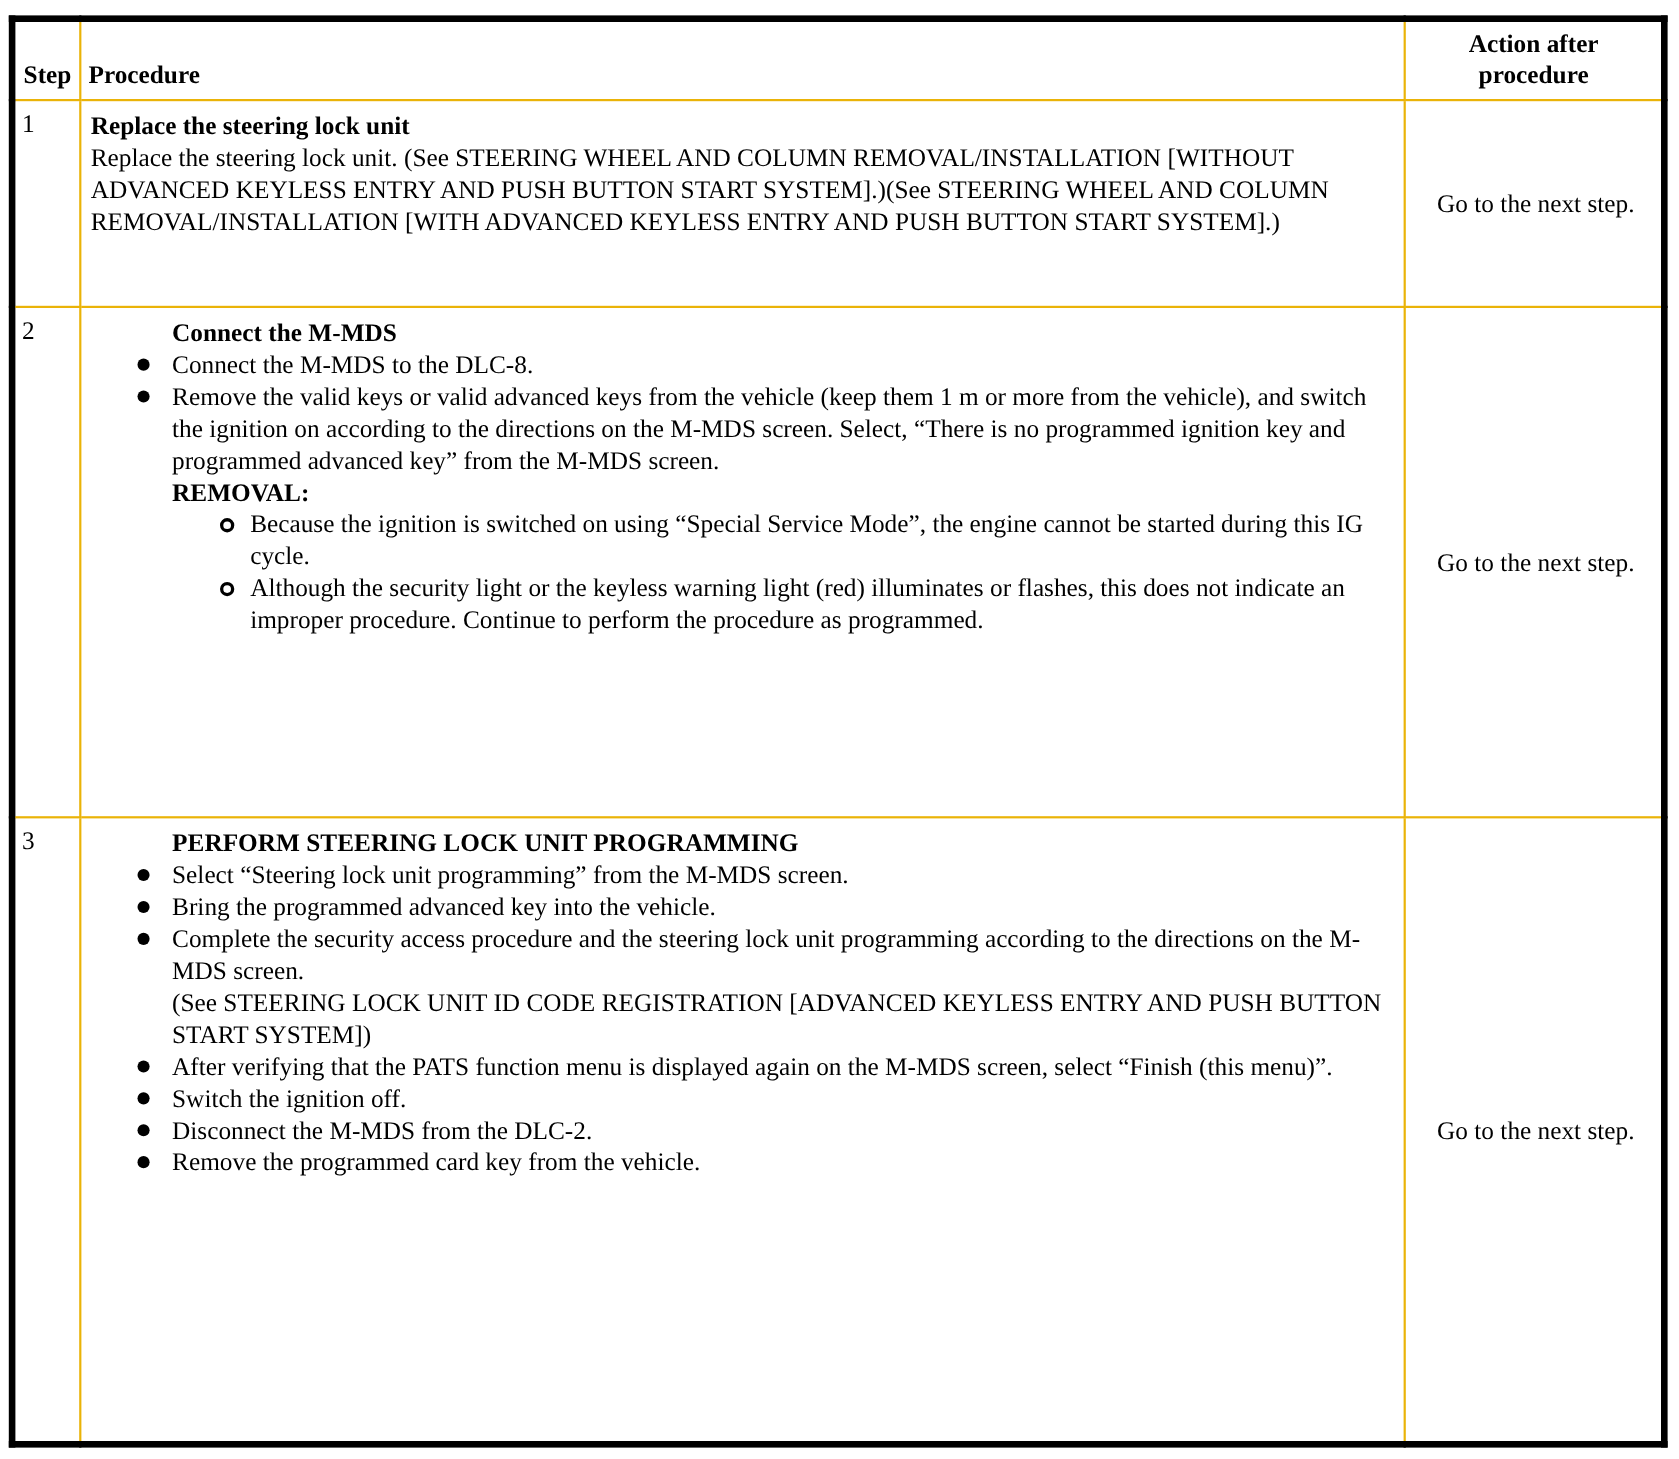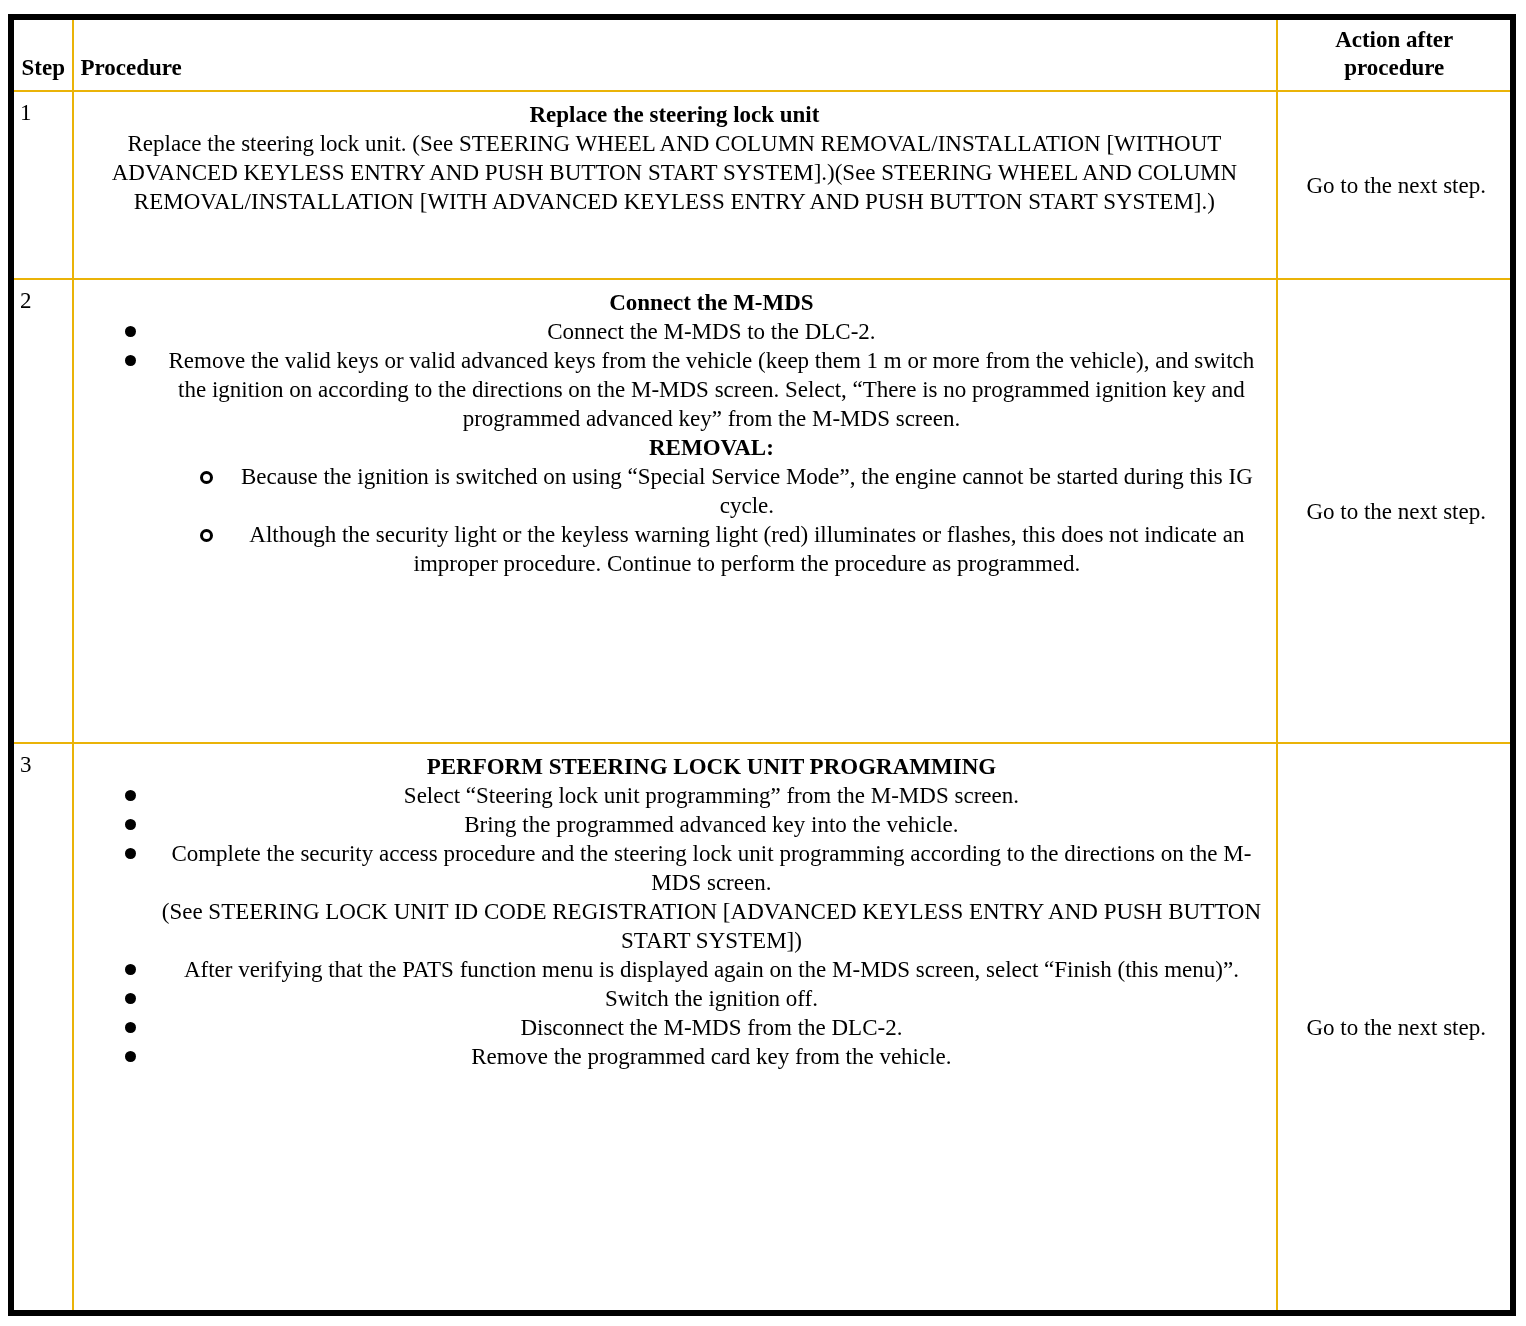--- a/index.html
+++ b/index.html
@@ -42,21 +42,20 @@
   th.h-proc   { text-align: left; }
   th.h-action { text-align: center; }
   td.step {
     vertical-align: top;
     text-align: left;
     padding: 6px 6px;
   }
   td.proc {
     vertical-align: top;
     padding: 8px 10px 8px 8px;
-    text-align: center;
   }
   td.action {
     vertical-align: middle;
     text-align: center;
     padding: 4px 4px 4px 8px;
   }
   .blk { }
   .blk:first-child { margin-top: 0; }
   .title { font-weight: bold; }
   .ind { margin-left: 74px; }
@@ -107,21 +106,21 @@
       </tr>
 
       <tr style="height:464px;">
         <td class="step">2</td>
         <td class="proc">
           <div class="blk title ind">Connect the M-MDS</div>
           <div class="blk li">
             <span class="mk1">
                 <span class="dot"></span>
               </span>
-            <div class="txt">Connect the M-MDS to the DLC-2.</div>
+            <div class="txt">Connect the M-MDS to the DLC-8.</div>
           </div>
           <div class="blk li">
             <span class="mk1">
                 <span class="dot"></span>
               </span>
             <div class="txt">Remove the valid keys or valid advanced keys from the vehicle (keep them 1 m or more from the vehicle), and switch the ignition on according to the directions on the M-MDS screen. Select, “There is no programmed ignition key and programmed advanced key” from the M-MDS screen.</div>
           </div>
           <div class="blk title ind">REMOVAL:</div>
           <div class="blk li">
             <span class="mk2">

